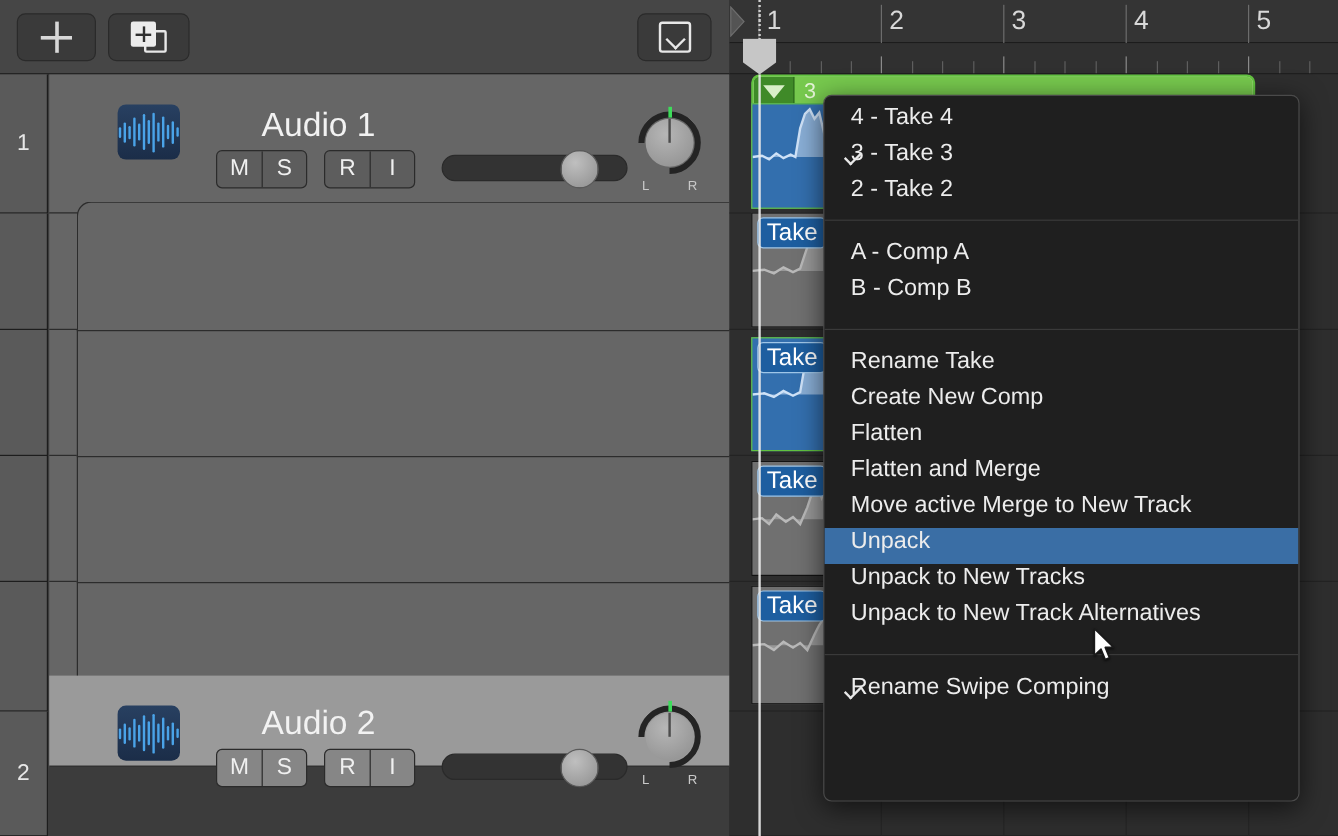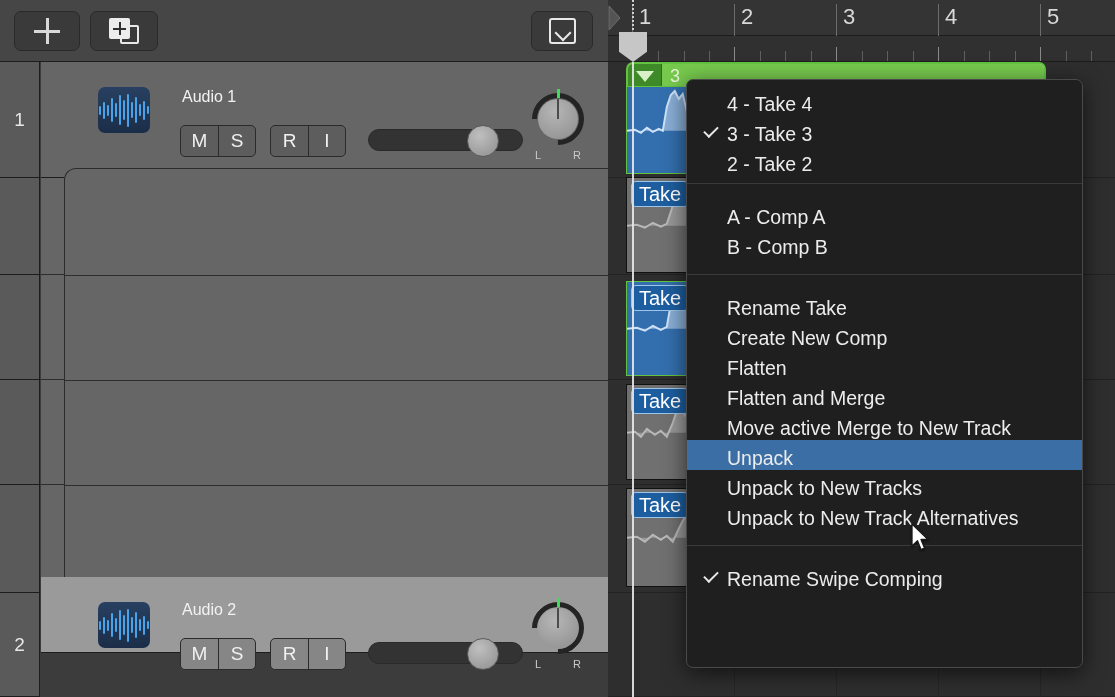--- a/index.html
+++ b/index.html
@@ -87,22 +87,23 @@
     border-radius: 7px;
     background: linear-gradient(#284061, #1b2d48);
     display: flex; align-items: center; justify-content: center;
     overflow: hidden;
   }
   .wave-icon i {
     display: block; width: 2px; margin: 0 1.2px;
     background: #4aa3e8; border-radius: 1px;
   }
   .tname {
-    position: absolute; color: #f2f2f2; font-size: 16px;
+    position: absolute; color: #f2f2f2; font-size: 28px;
     white-space: nowrap;
+    margin-left: 36px;
   }
   .msri { position: absolute; display: flex; }
   .msri .grp {
     display: flex; border: 1px solid #2b2b2b; border-radius: 5px; overflow: hidden;
     background: #5d5d5d;
   }
   .msri.light .grp { background: #868686; }
   .msri .grp + .grp { margin-left: 14px; }
   .msri .k {
     width: 37px; height: 30px; color: #f0f0f0; font-size: 19px;
@@ -269,23 +270,23 @@
     width: 397px; height: 589px;
     background: #1f1f1f;
     border: 1px solid #4a4a4a;
     border-radius: 7px;
     box-shadow: 0 5px 22px rgba(0,0,0,.6);
     padding: 6px 0;
     overflow: hidden;
   }
   .mi {
     position: relative; height: 30px;
-    display: flex; align-items: flex-end;
+    display: flex; align-items: flex-start;
     color: #ececec; font-size: 19.5px;
-    padding-left: 40px; white-space: nowrap;
+    padding-left: 22px; white-space: nowrap;
   }
   .mi.sel { background: #3a6ea5; }
   .mi .chk {
     position: absolute; left: 17px; top: 50%; transform: translateY(-50%);
     width: 14px; height: 8px;
     border-left: 2.2px solid #e8e8e8; border-bottom: 2.2px solid #e8e8e8;
     transform: translateY(-60%) rotate(-45deg);
   }
   .msep { height: 1px; background: #3a3a3a; margin: 7px 0; }
   .mgap { height: 8px; }
@@ -369,21 +370,21 @@
 
     <div class="lane-gut" style="top:380px;height:105px;"></div>
     <div class="lane-bg" style="top:380px;height:105px;"></div>
     <div class="lane-head" style="top:380px;height:105px;"></div>
 
     <div class="lane-gut" style="top:485px;height:108px;"></div>
     <div class="lane-bg" style="top:485px;height:108px;"></div>
     <div class="lane-head" style="top:485px;height:108px;border-bottom:1px solid #2c2c2c;"></div>
 
     <div class="tnum" style="top:593px;height:104px;">2</div>
-    <div class="thead selected" style="top:577px;height:76px;">
+    <div class="thead selected" style="top:563px;height:76px;">
       <div class="wave-icon" style="left:57px;top:25px;">
         <i style="height:9px"></i>
           <i style="height:17px"></i>
           <i style="height:11px"></i>
           <i style="height:24px"></i>
         <i style="height:14px"></i>
           <i style="height:30px"></i>
           <i style="height:20px"></i>
           <i style="height:33px"></i>
         <i style="height:16px"></i>

